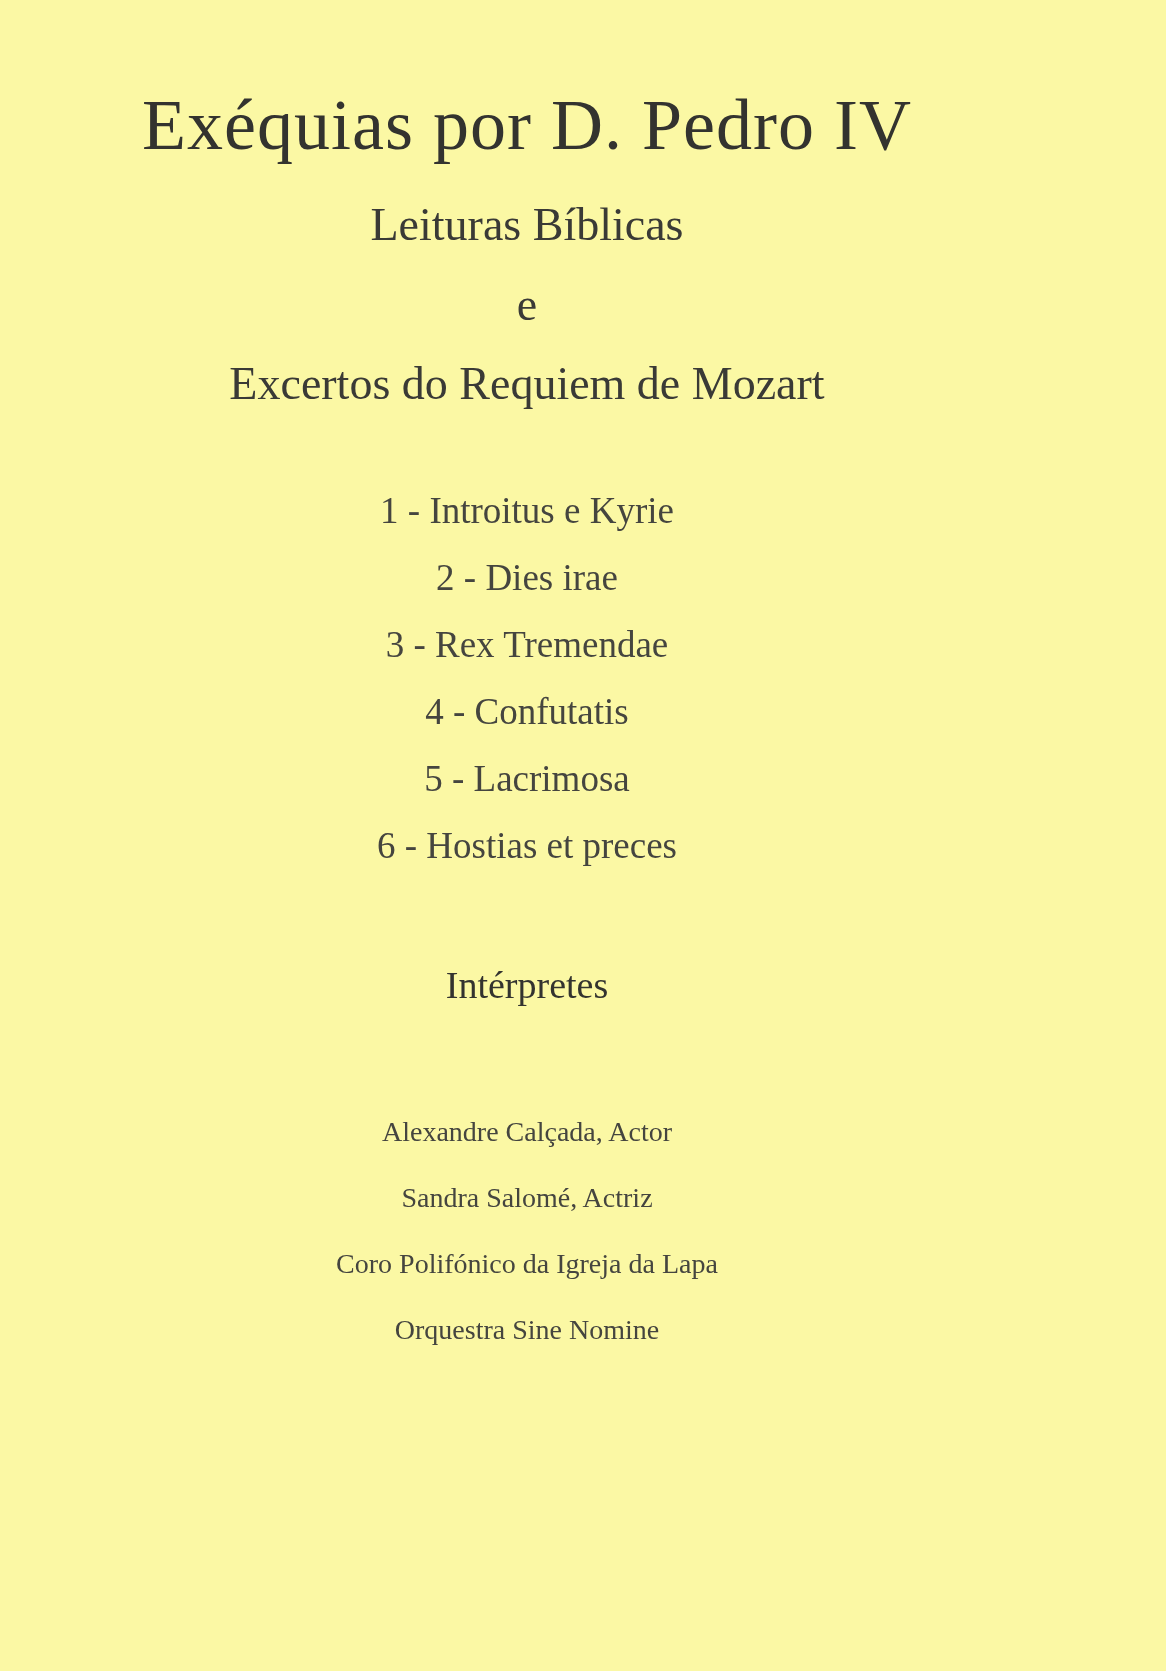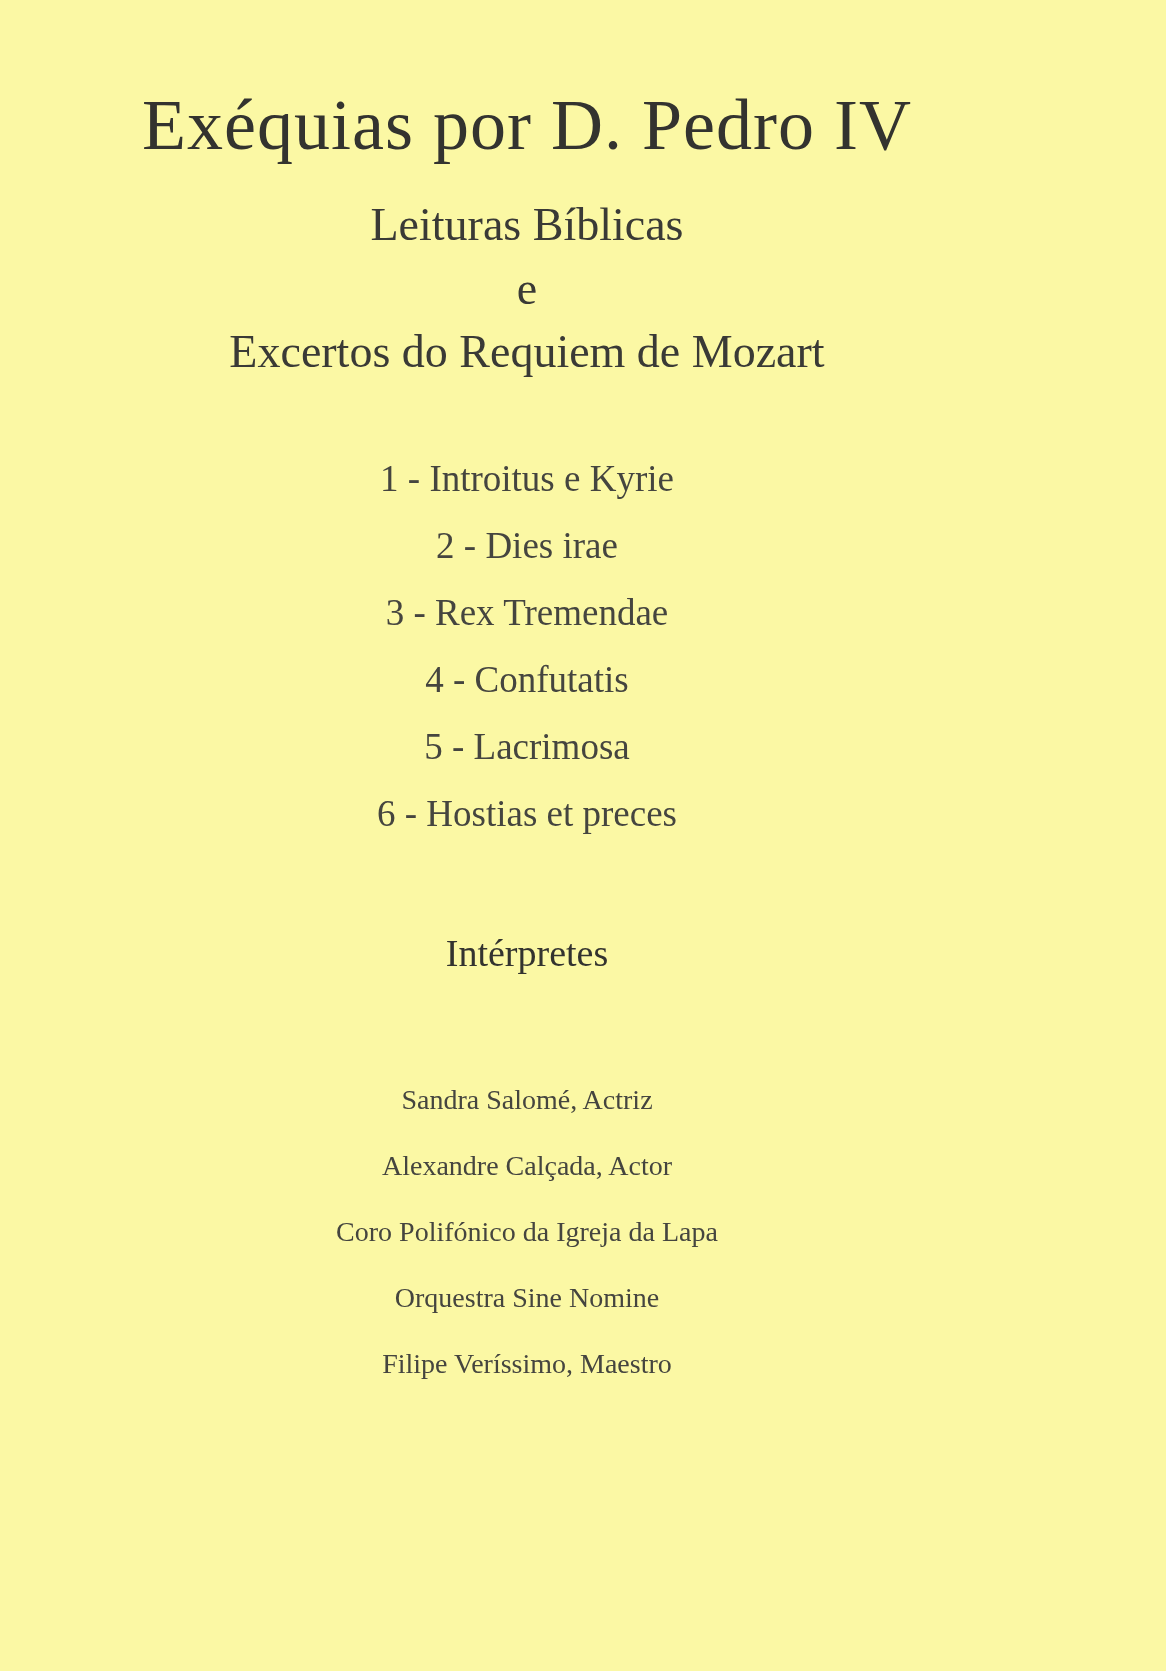--- a/index.html
+++ b/index.html
@@ -31,21 +31,21 @@
     color: #33332f;
     letter-spacing: 1px;
   }
   .subtitle {
     margin-top: 28px;
     font-size: 46px;
     line-height: 1.38;
     color: #3a3a36;
   }
   .subtitle div {
-    margin: 0;
+    margin: 16px;
   }
   .programme {
     margin-top: 78px;
   }
   .programme-item {
     font-size: 37px;
     line-height: 34px;
     margin-bottom: 33px;
     color: #45453f;
   }
@@ -83,21 +83,20 @@
       <div class="programme-item">2 - Dies irae</div>
       <div class="programme-item">3 - Rex Tremendae</div>
       <div class="programme-item">4 - Confutatis</div>
       <div class="programme-item">5 - Lacrimosa</div>
       <div class="programme-item">6 - Hostias et preces</div>
     </div>
 
     <div class="performers-heading">Intérpretes</div>
 
     <div class="performers">
+      <div class="performer-item">Alexandre Calçada, Actor</div>
       <div class="performer-item">Sandra Salomé, Actriz</div>
-      <div class="performer-item">Alexandre Calçada, Actor</div>
       <div class="performer-item">Coro Polifónico da Igreja da Lapa</div>
       <div class="performer-item">Orquestra Sine Nomine</div>
-      <div class="performer-item">Filipe Veríssimo, Maestro</div>
     </div>
 
   </div>
 </div>
 
 </body></html>

